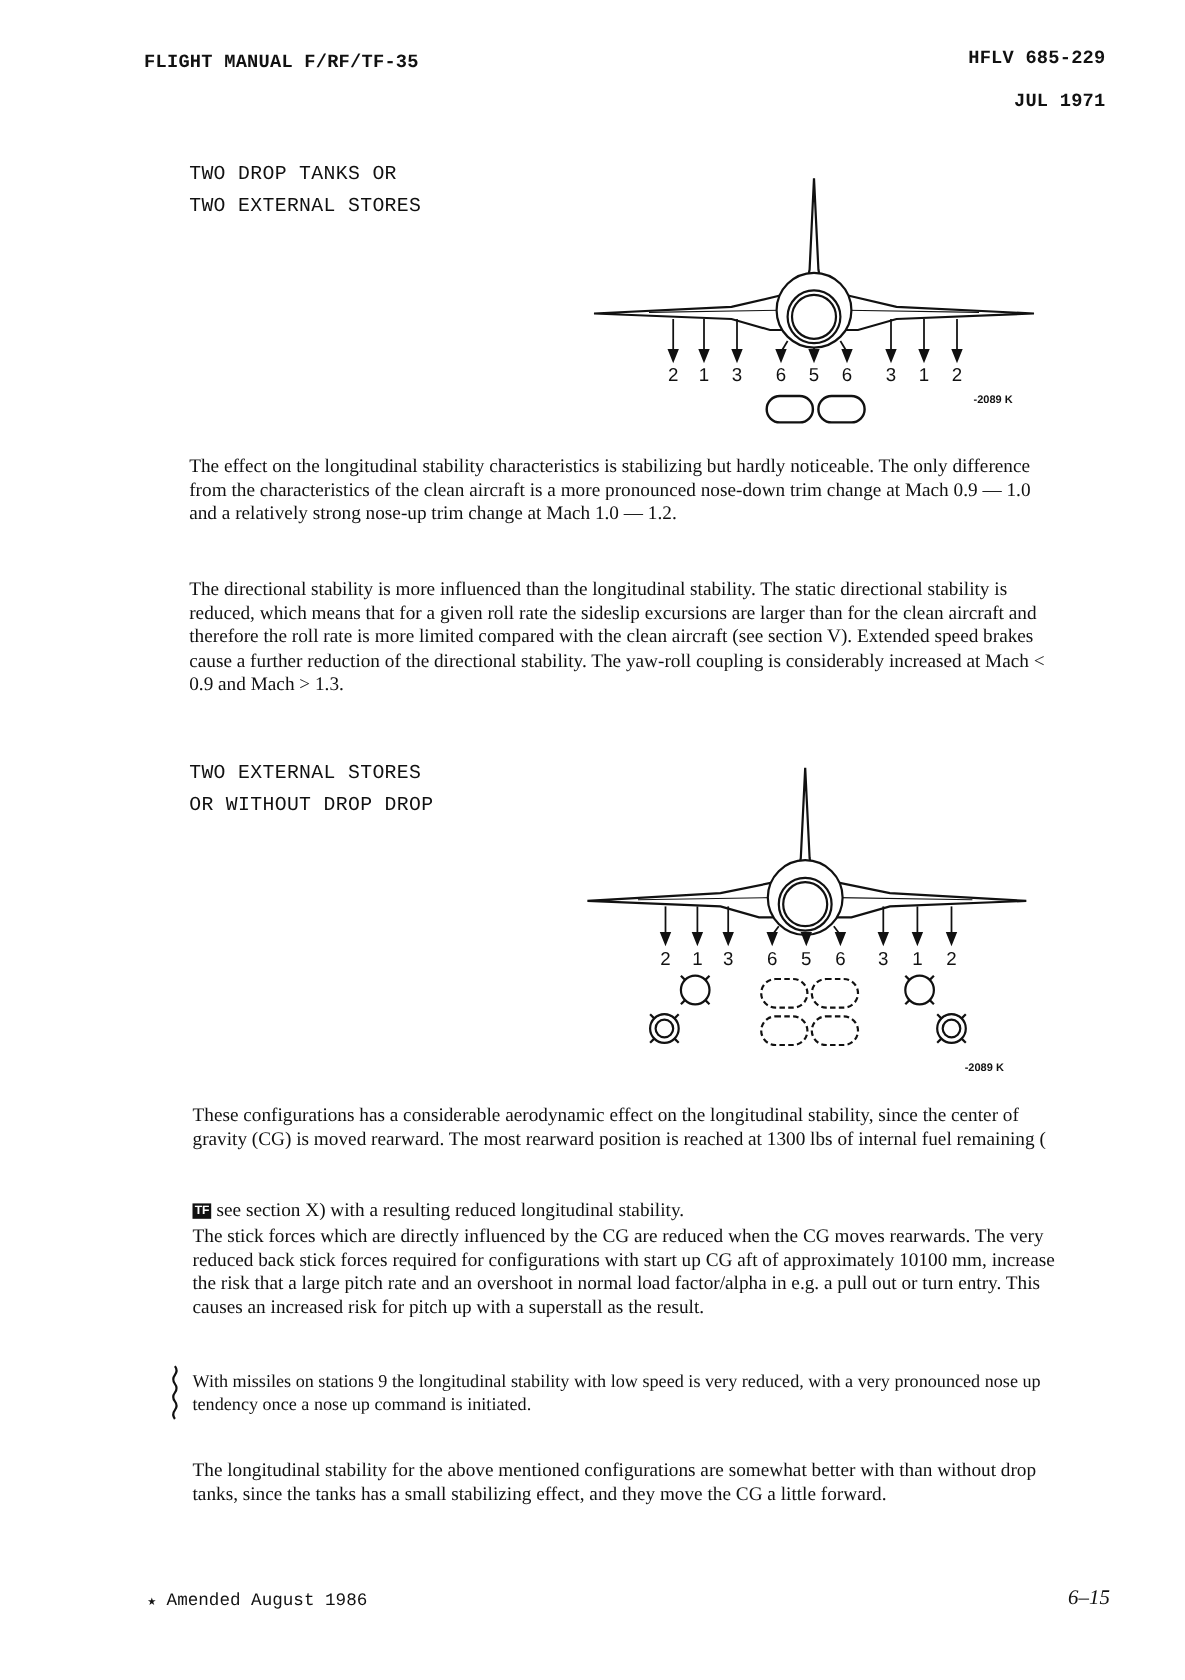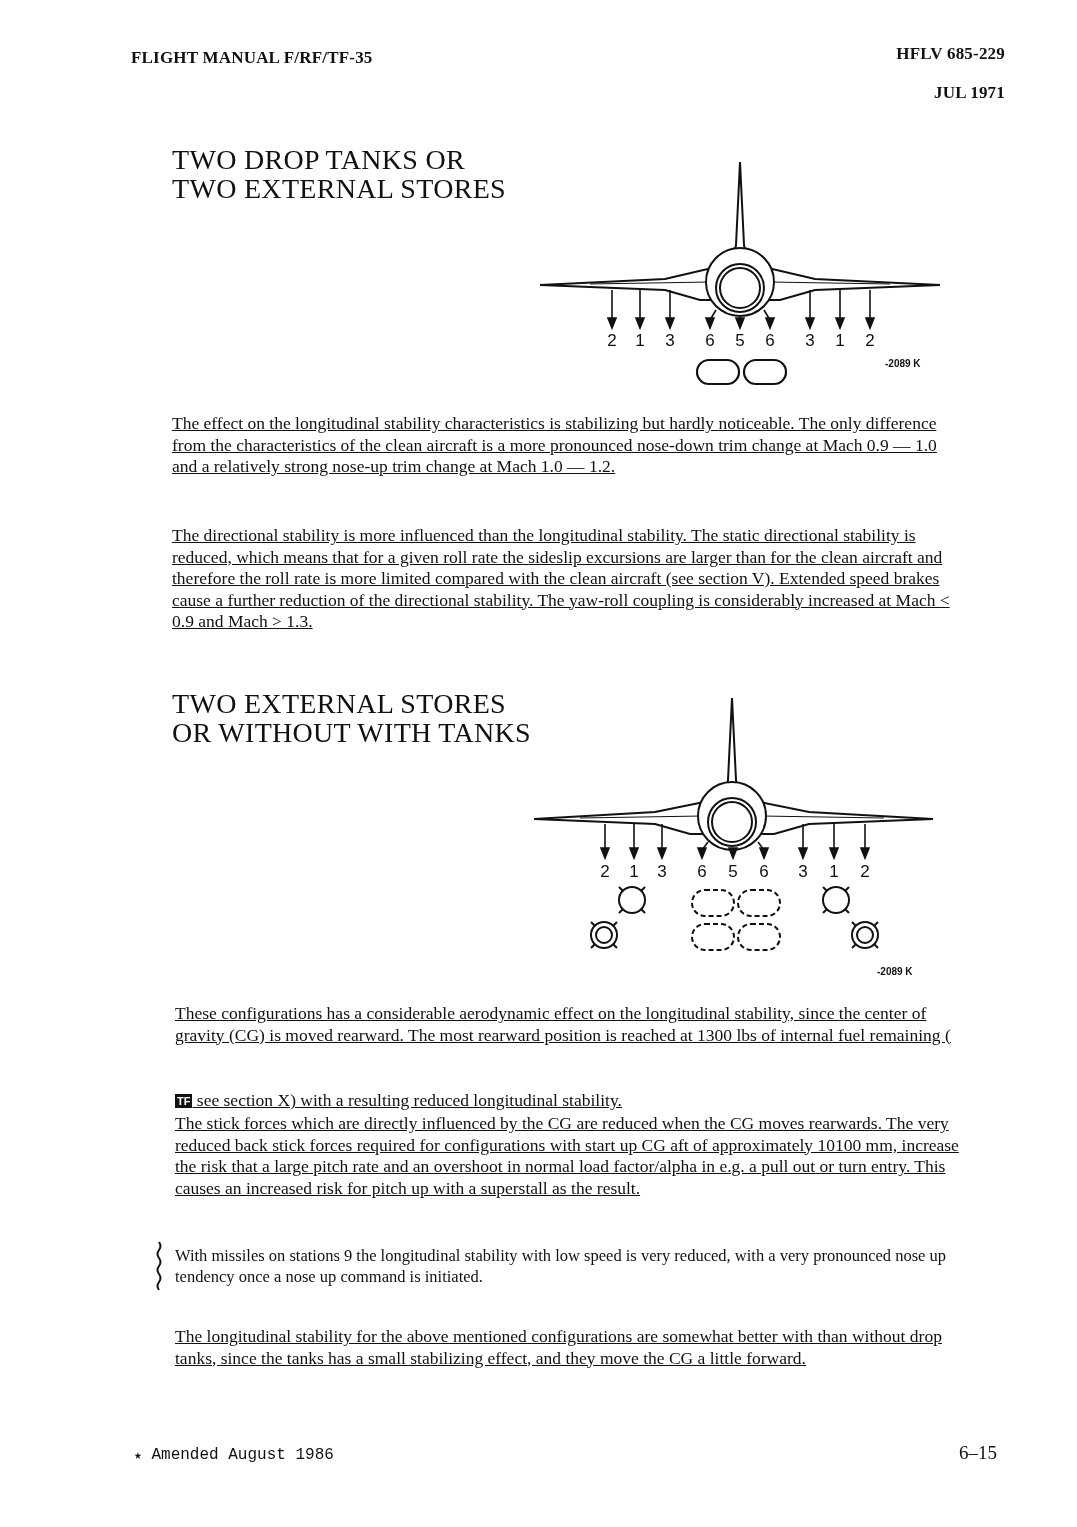--- a/index.html
+++ b/index.html
@@ -1,20 +1,20 @@
 <!DOCTYPE html>
 <html><head>
 <meta charset="utf-8">
 <style>
   html, body { margin: 0; padding: 0; background: #ffffff; }
   body { width: 1077px; height: 1527px; position: relative; overflow: hidden; color: #111; }
   .abs { position: absolute; }
-  .hdr { font-family: Liberation Serif, serif; font-weight: bold; font-size: 17px; letter-spacing: 0.2px; }
-  .sec-title { font-family: Liberation Serif, serif; font-size: 28px; line-height: 29px; letter-spacing: 0.3px; }
-  .para { font-family: "Liberation Serif", serif; font-size: 17.5px; line-height: 21.5px; text-decoration: underline; }
+  .hdr { font-family: Liberation Mono, monospace; font-weight: bold; font-size: 17px; letter-spacing: 0.2px; }
+  .sec-title { font-family: Liberation Mono, monospace; font-size: 18px; line-height: 29px; letter-spacing: 0.3px; }
+  .para { font-family: "Liberation Serif", serif; font-size: 17.5px; line-height: 21.5px; }
   .para-small { font-family: "Liberation Serif", serif; font-size: 16.5px; line-height: 21px; }
   .fig-code { font-family: "Liberation Sans", sans-serif; font-weight: bold; font-size: 10px; }
   .tf-badge { display: inline-block; background: #111; color: #fff; font-family: "Liberation Sans", sans-serif; font-weight: bold; font-size: 11px; padding: 0 2px; line-height: 14px; vertical-align: 1px; margin-top: 48px; }
   .footer { font-family: Liberation Mono, monospace; font-size: 16px; }
   .pagenum { font-family: "Liberation Serif", serif; font-size: 19px; }
   svg text { font-family: "Liberation Sans", sans-serif; font-size: 17px; fill: #111; }
 </style>
 </head>
 <body>
 
@@ -78,21 +78,21 @@
     <rect x="214" y="210" width="42" height="24" rx="12"></rect>
   </g>
 </svg>
 <div class="abs fig-code" style="left:885px; top:358px;">-2089 K</div>
 
 <div class="abs para" style="left:172px; top:413px; width:780px;">The effect on the longitudinal stability characteristics is stabilizing but hardly noticeable. The only difference from the characteristics of the clean aircraft is a more pronounced nose-down trim change at Mach 0.9 — 1.0 and a relatively strong nose-up trim change at Mach 1.0 — 1.2.</div>
 <div class="abs para" style="left:172px; top:525px; width:780px;">The directional stability is more influenced than the longitudinal stability. The static directional stability is reduced, which means that for a given roll rate the sideslip excursions are larger than for the clean aircraft and therefore the roll rate is more limited compared with the clean aircraft (see section V). Extended speed brakes cause a further reduction of the directional stability. The yaw-roll coupling is considerably increased at Mach &lt; 0.9 and Mach &gt; 1.3.</div>
 
 <div class="abs sec-title" style="left:172px; top:689px;">
   <div>TWO EXTERNAL STORES</div>
-  <div>OR WITHOUT WITH TANKS</div>
+  <div>OR WITHOUT DROP DROP</div>
 </div>
 
 <svg class="abs" style="left:520px; top:690px;" width="430" height="270" viewBox="0 0 430 270">
   <g fill="none" stroke="#111" stroke-width="2">
     <path d="M212,8 L208,90 Q206,103 200,112 L224,112 Q218,103 216,90 Z" fill="#fff"></path>
     <path d="M204,112 Q212,94 220,112"></path>
     <path d="M14,129 L135,122 L184,112 L240,112 L289,122 L413,129 L289,134 L254,144 L170,144 L135,134 Z" fill="#fff"></path>
     <line x1="60" y1="128" x2="182" y2="126" stroke-width="1"></line>
     <line x1="242" y1="126" x2="364" y2="128" stroke-width="1"></line>
     <circle cx="212" cy="126" r="34" fill="#fff"></circle>
@@ -182,13 +182,13 @@
 <svg class="abs" style="left:154px; top:1240px;" width="10" height="52" viewBox="0 0 10 52">
   <path d="M5,2 Q8,6 5,10 Q2,14 5,18 Q8,22 5,26 Q2,30 5,34 Q8,38 5,42 Q2,46 5,50" fill="none" stroke="#111" stroke-width="2"></path>
 </svg>
 <div class="abs para-small" style="left:175px; top:1245px; width:790px;">With missiles on stations 9 the longitudinal stability with low speed is very reduced, with a very pronounced nose up tendency once a nose up command is initiated.</div>
 <div class="abs para" style="left:175px; top:1306px; width:790px;margin-top:20px;">The longitudinal stability for the above mentioned configurations are somewhat better with than without drop tanks, since the tanks has a small stabilizing effect, and they move the CG a little forward.</div>
 
 <div class="abs footer" style="left:134px; top:1446px;">
   <span style="font-size:13px;">★</span>
   <span>Amended August 1986</span>
 </div>
-<div class="abs pagenum" style="right:80px; top:1442px;">6–15</div>
+<div class="abs pagenum" style="right:68px; top:1442px;font-style:italic;">6–15</div>
 
 </body></html>

